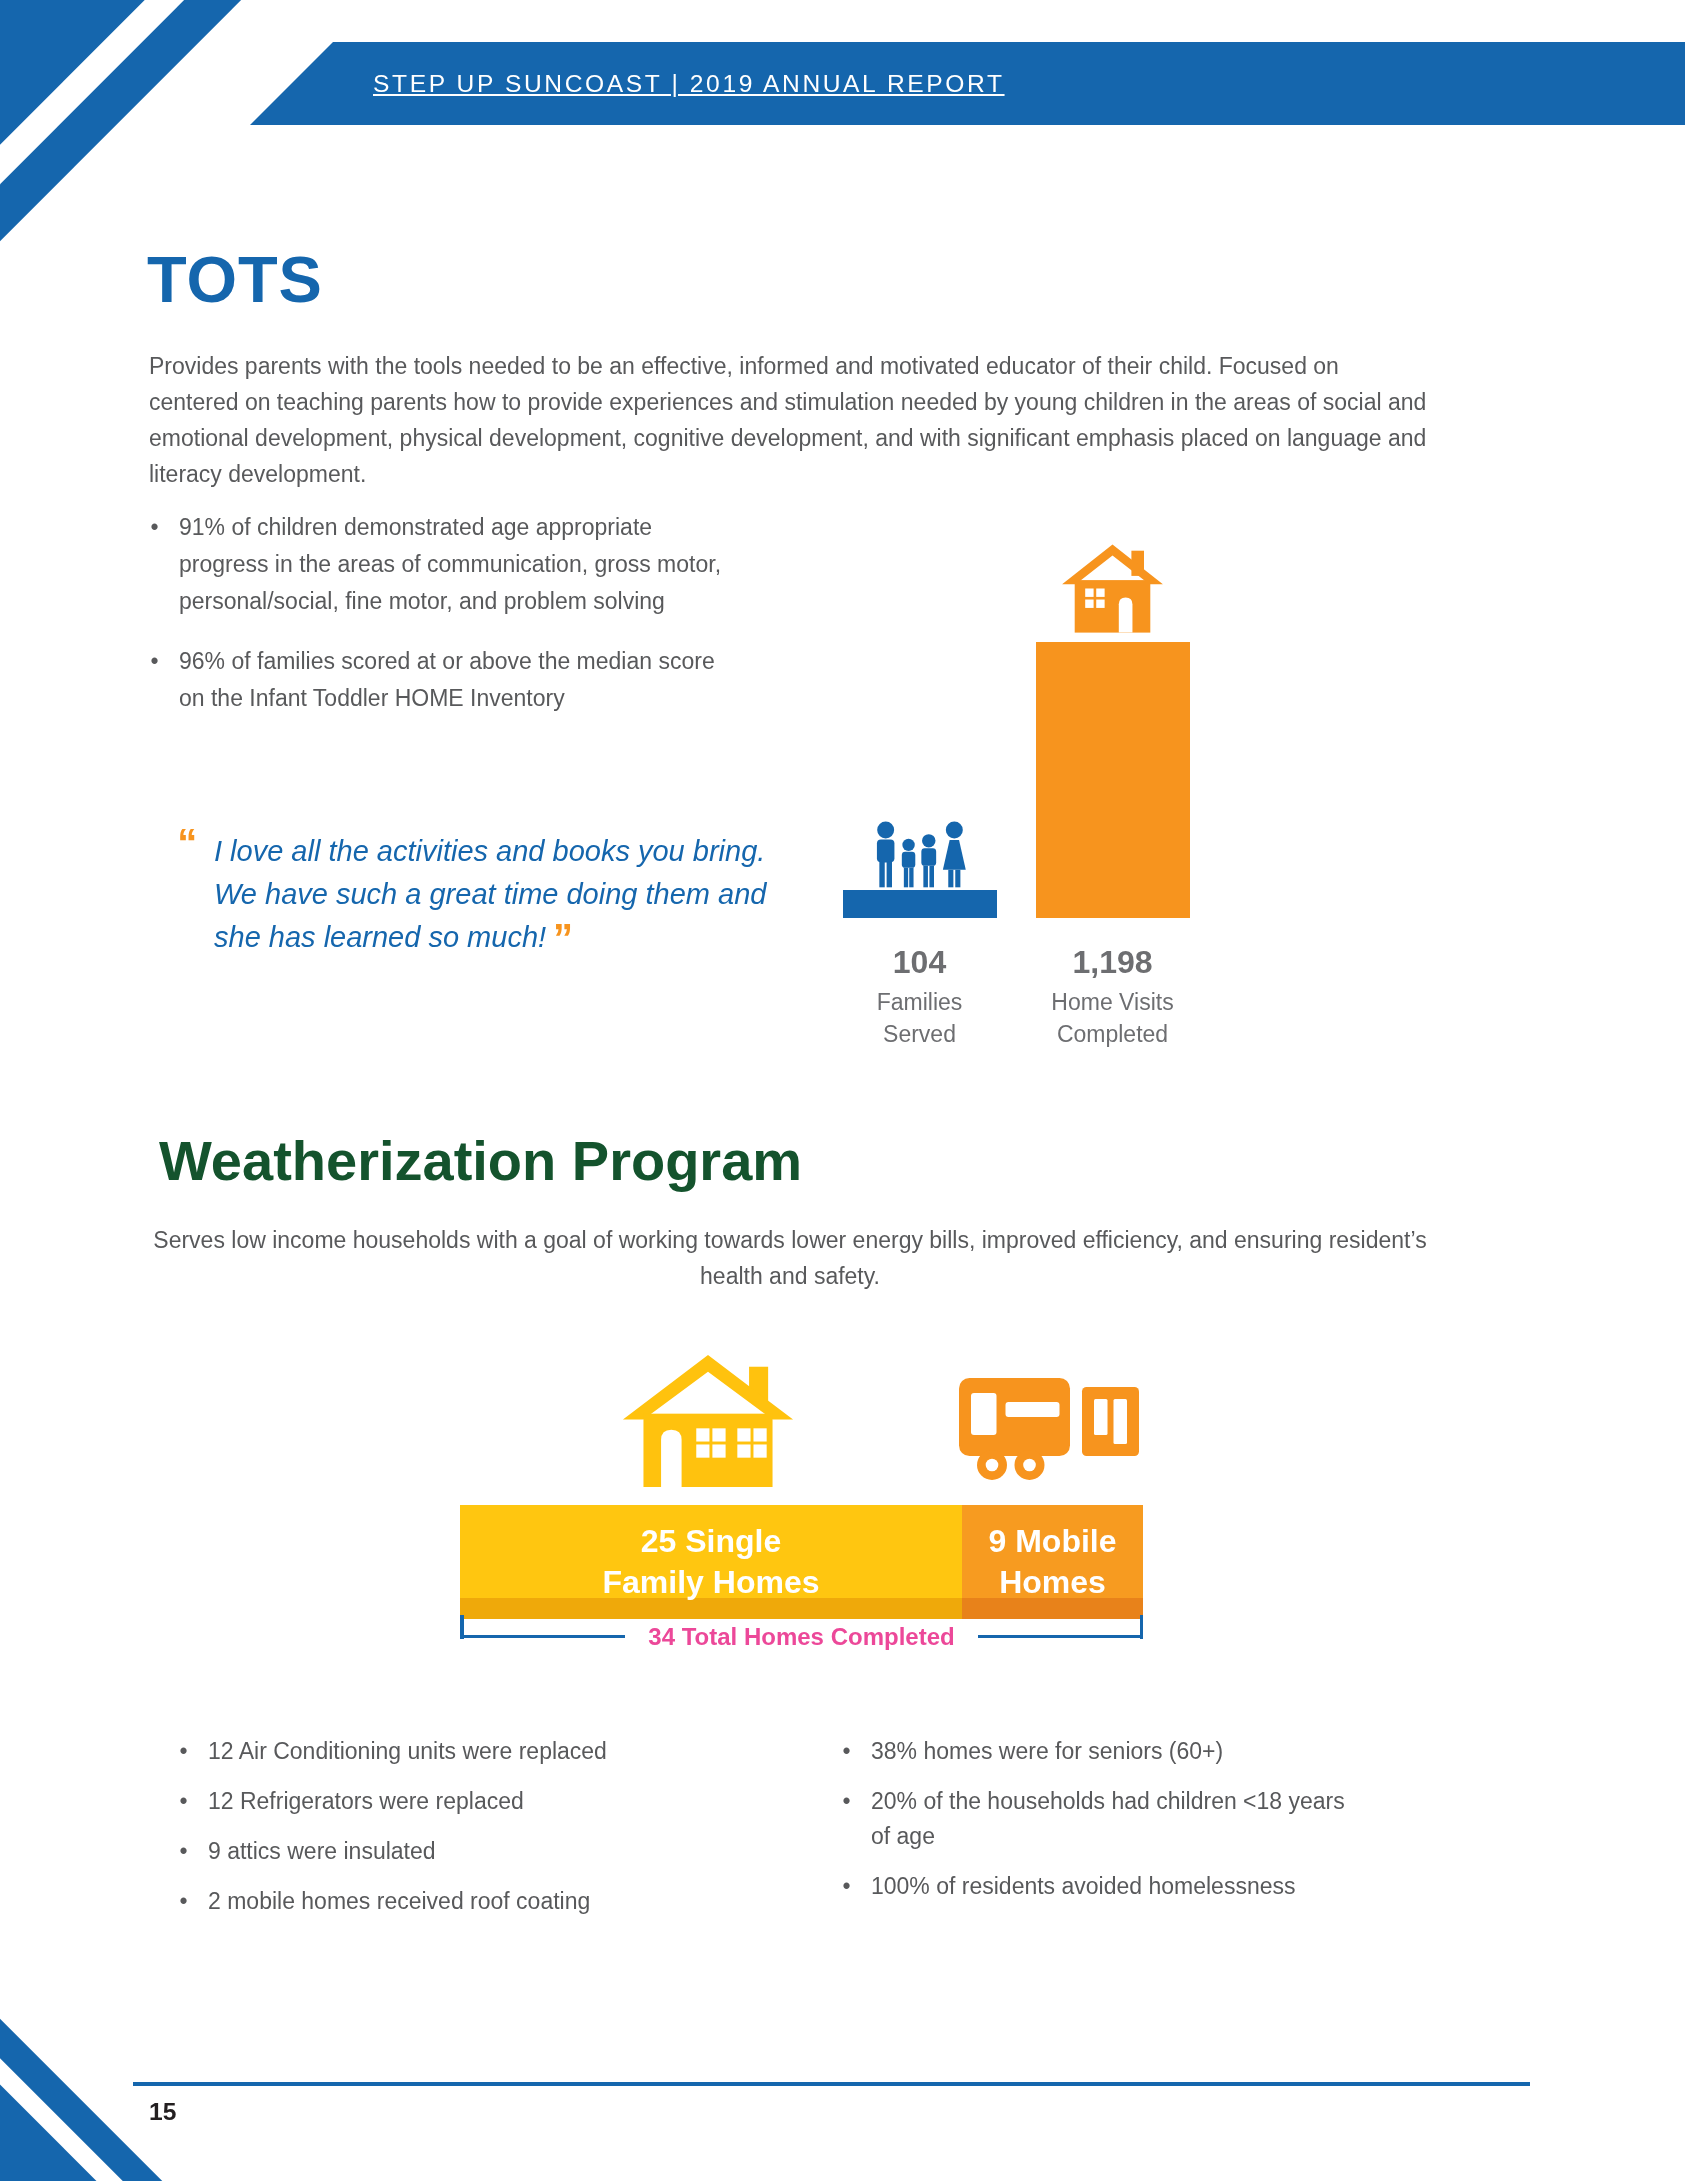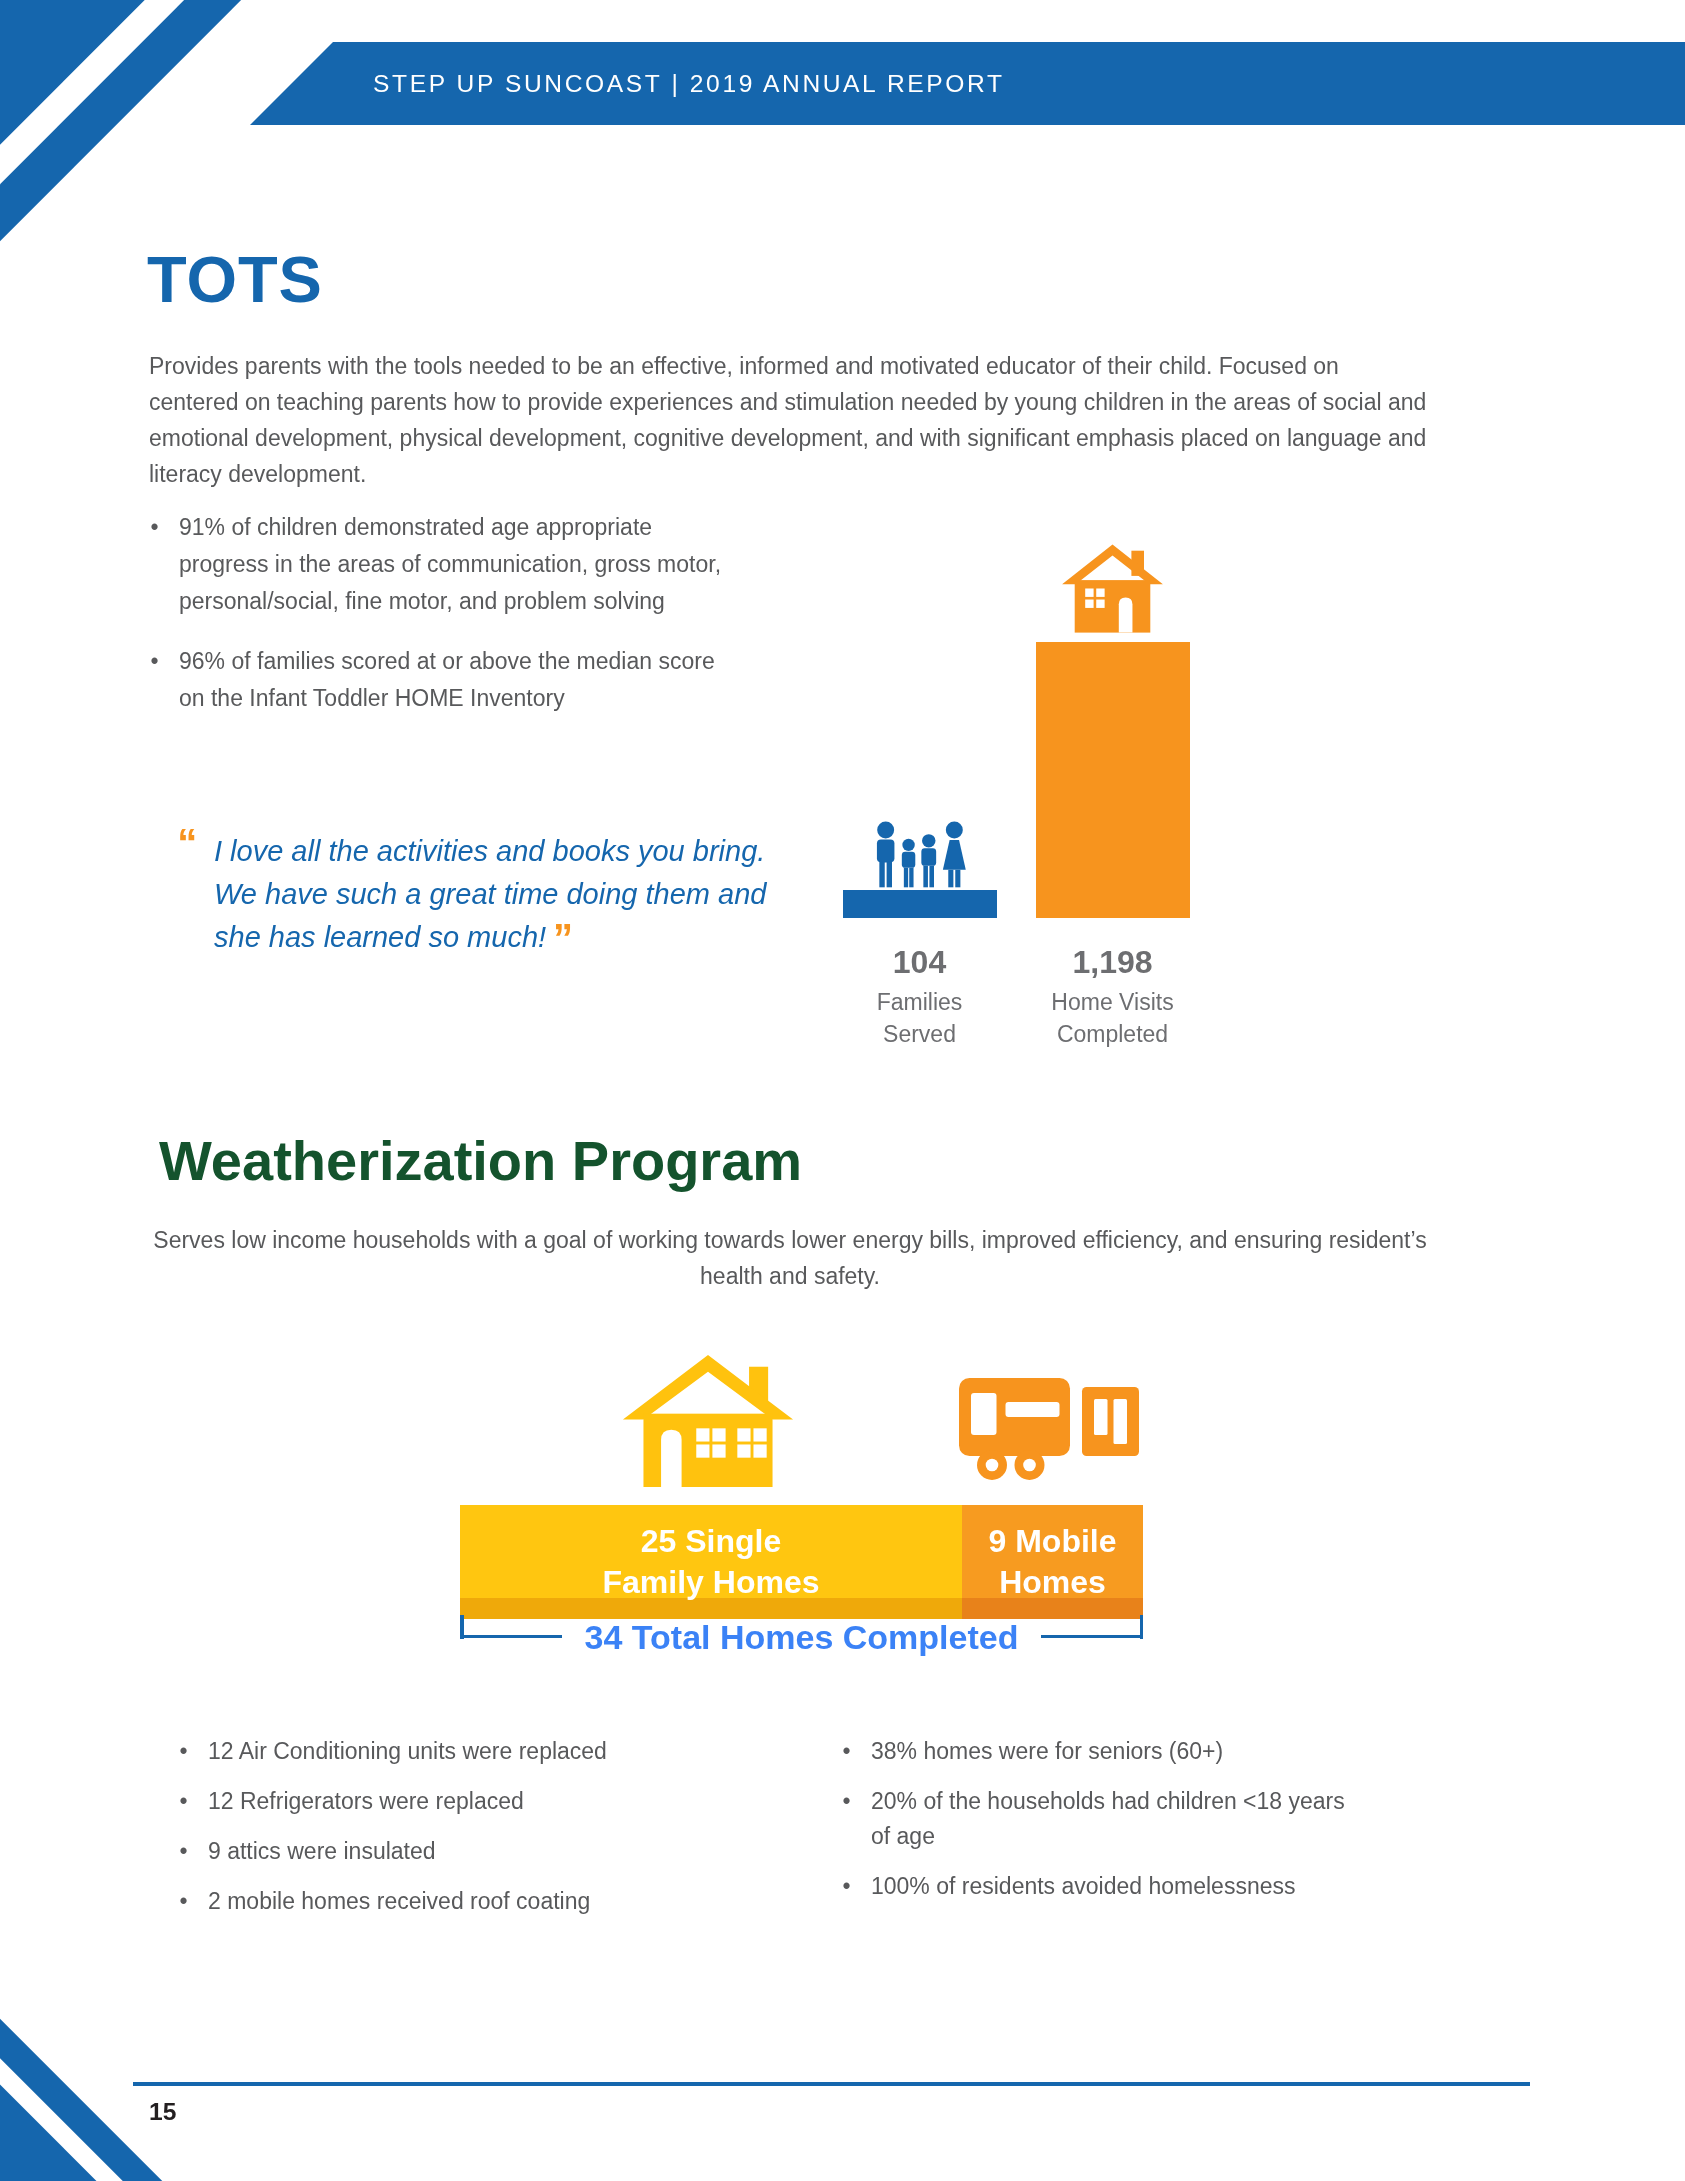--- a/index.html
+++ b/index.html
@@ -13,21 +13,21 @@
   .corner-bl { position:absolute; left:0; bottom:0; }
 
   
   .header-band {
     position:absolute; top:42px; left:250px; right:0; height:83px;
     background:#1566ad;
     clip-path:polygon(83px 0, 100% 0, 100% 100%, 0 100%);
   }
   .header-title {
     display:block; line-height:83px; padding-left:123px;
-    color:#ffffff; font-size:24.6px; letter-spacing:2.6px; font-weight:400;
+    color:#ffffff; font-size:24.6px; letter-spacing:2.6px; font-weight:400;text-decoration:underline;
   }
 
   
   .tots-title {
     position:absolute; left:147px; top:244px; margin:0;
     font-size:65px; font-weight:bold; color:#1566ad; letter-spacing:0.9px; line-height:1.1;
   }
   .tots-desc {
     position:absolute; left:149px; top:348px; width:1282px; margin:0;
     font-size:23px; line-height:36px;
@@ -81,21 +81,21 @@
   .bracket { position:absolute; left:460px; top:1615px; width:683px; height:23px; display:flex; }
   .arm { flex:1; border-bottom:3.5px solid #1566ad; position:relative; }
   .arm-left::before, .arm-right::before {
     content:""; position:absolute; top:0; bottom:-3.5px; width:3.5px; background:#1566ad;
   }
   .arm-left::before { left:0; }
   .arm-right::before { right:0; }
   .total-label {
     align-self:flex-end; transform:translateY(48%);
     margin:0 23px; white-space:nowrap;
-    color:#3b82f6; font-weight:bold; font-size:34px; line-height:40px;
+    color:#ec4899; font-weight:bold; font-size:24px; line-height:40px;
   }
 
   .wx-left  { position:absolute; left:176px; top:1728px; width:579px; }
   .wx-right { position:absolute; left:839px; top:1728px; width:509px; }
   .wx-left li, .wx-right li { margin-bottom:15px; line-height:35px;margin-top:6px; }
 
   
   .footer-line { position:absolute; left:133px; top:2082px; width:1397px; height:4.4px; background:#1566ad; }
   .page-number { position:absolute; left:149px; top:2098px; font-size:24.6px; font-weight:bold; color:#231f20; }
 </style>

